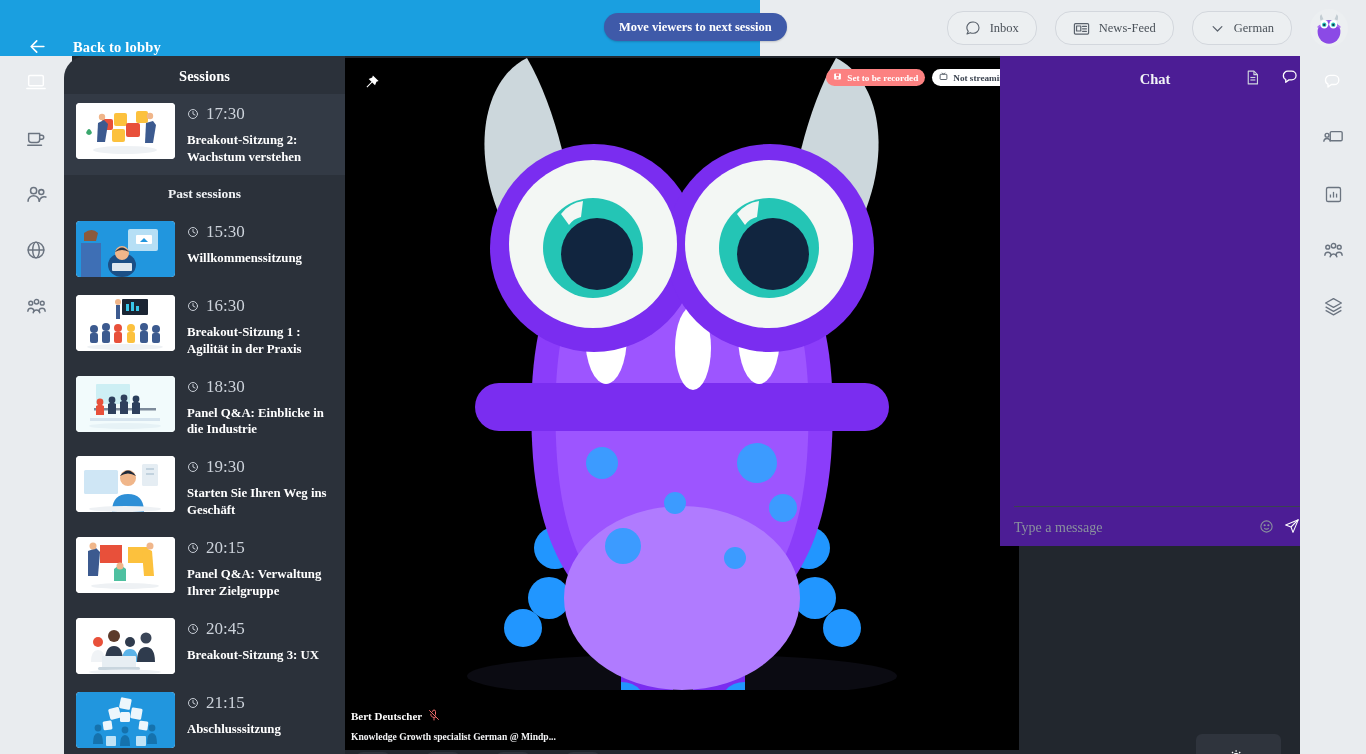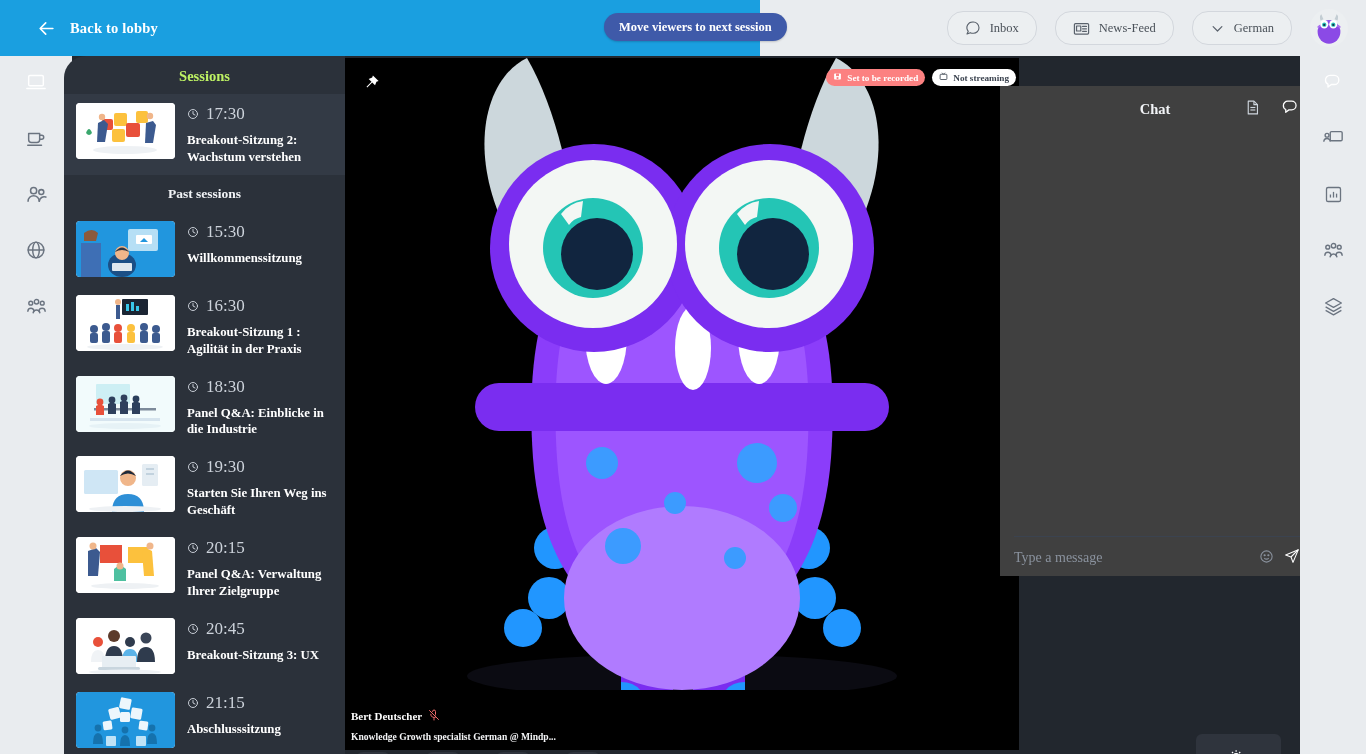--- a/index.html
+++ b/index.html
@@ -8,22 +8,22 @@
     overflow: hidden;
     font-family: "Liberation Serif", "DejaVu Serif", serif;
     background: #eceff1;
   }
   .app { position: relative; width: 1366px; height: 754px; background: #22272e; }
 
   
   .header { position: absolute; top: 0; left: 0; width: 1366px; height: 56px; background: #e9ecef; }
   .header-blue { position: absolute; top: 0; left: 0; width: 760px; height: 56px; background: #1a9fe0; }
   .back-btn {
-    position: absolute; top: 0; left: 37px; height: 56px;
-    display: flex; align-items: center; gap: 14px;
+    position: absolute; top: 0; left: 28px; height: 56px;
+    display: flex; align-items: flex-end; gap: 26px;
     color: #ffffff; cursor: pointer;
   }
   .back-arrow { width: 19px; height: 19px; display:block; }
   .back-label { font-size: 14.5px; font-weight: bold; letter-spacing: .2px; color: #ffffff; }
 
   .move-btn {
     position: absolute; top: 13px; left: 604px;
     height: 28px; padding: 0 15px;
     display: flex; align-items: center;
     background: #3f5aa9; color: #fff;
@@ -58,21 +58,21 @@
 
   
   .sessions-panel {
     position: absolute; left: 64px; top: 56px; width: 281px; height: 698px;
     background: #2b313a;
     border-top-left-radius: 22px;
     overflow: hidden;
   }
   .sessions-scroll { width: 100%; height: 100%; overflow: hidden; padding: 0 0 10px 0; }
   .panel-title {
-    text-align: center; color: #bef264; font-size: 14.5px; font-weight: bold;
+    text-align: center; color: #ffffff; font-size: 14.5px; font-weight: bold;
     padding: 12px 0 9px;
   }
   .panel-subtitle {
     text-align: center; color: #f2f4f7; font-size: 13.5px; font-weight: bold;
     padding: 11px 0 10px;
   }
   .sess-card {
     display: flex; gap: 12px; align-items: flex-start;
     padding: 9px 14px 9px 12px;
     cursor: pointer;
@@ -130,23 +130,22 @@
   .ctrl-big {
     width: 85px; height: 52px; display: flex; flex-direction: column;
     align-items: center; justify-content: center; gap: 6px;
     cursor: pointer; border-radius: 6px;
   }
   .ctrl-big.raised { background: #2f343d; }
 
   
   .chat-panel {
     position: absolute; right: 56px; top: 56px; width: 310px; height: 490px;
-    background: #404040;
+    background: #4c1d95;
     border-top-right-radius: 0px;
-    margin-top: 30px;
   }
   .chat-head {
     position: relative; height: 46px; display: flex; align-items: center;
   }
   .chat-title { position: absolute; left: 0; right: 0; text-align: center; color: #f2f4f7; font-size: 14.5px; font-weight: bold; }
   .chat-head-icons { position: absolute; right: 10px; display: flex; gap: 20px; align-items: center; }
   .chat-body { height: 592px; }
   .chat-input-zone { position: absolute; left: 14px; right: 10px; bottom: 8px; }
   .chat-divider { height: 1px; background: #3b4350; margin-bottom: 11px; }
   .chat-input-row { display: flex; align-items: center; }

